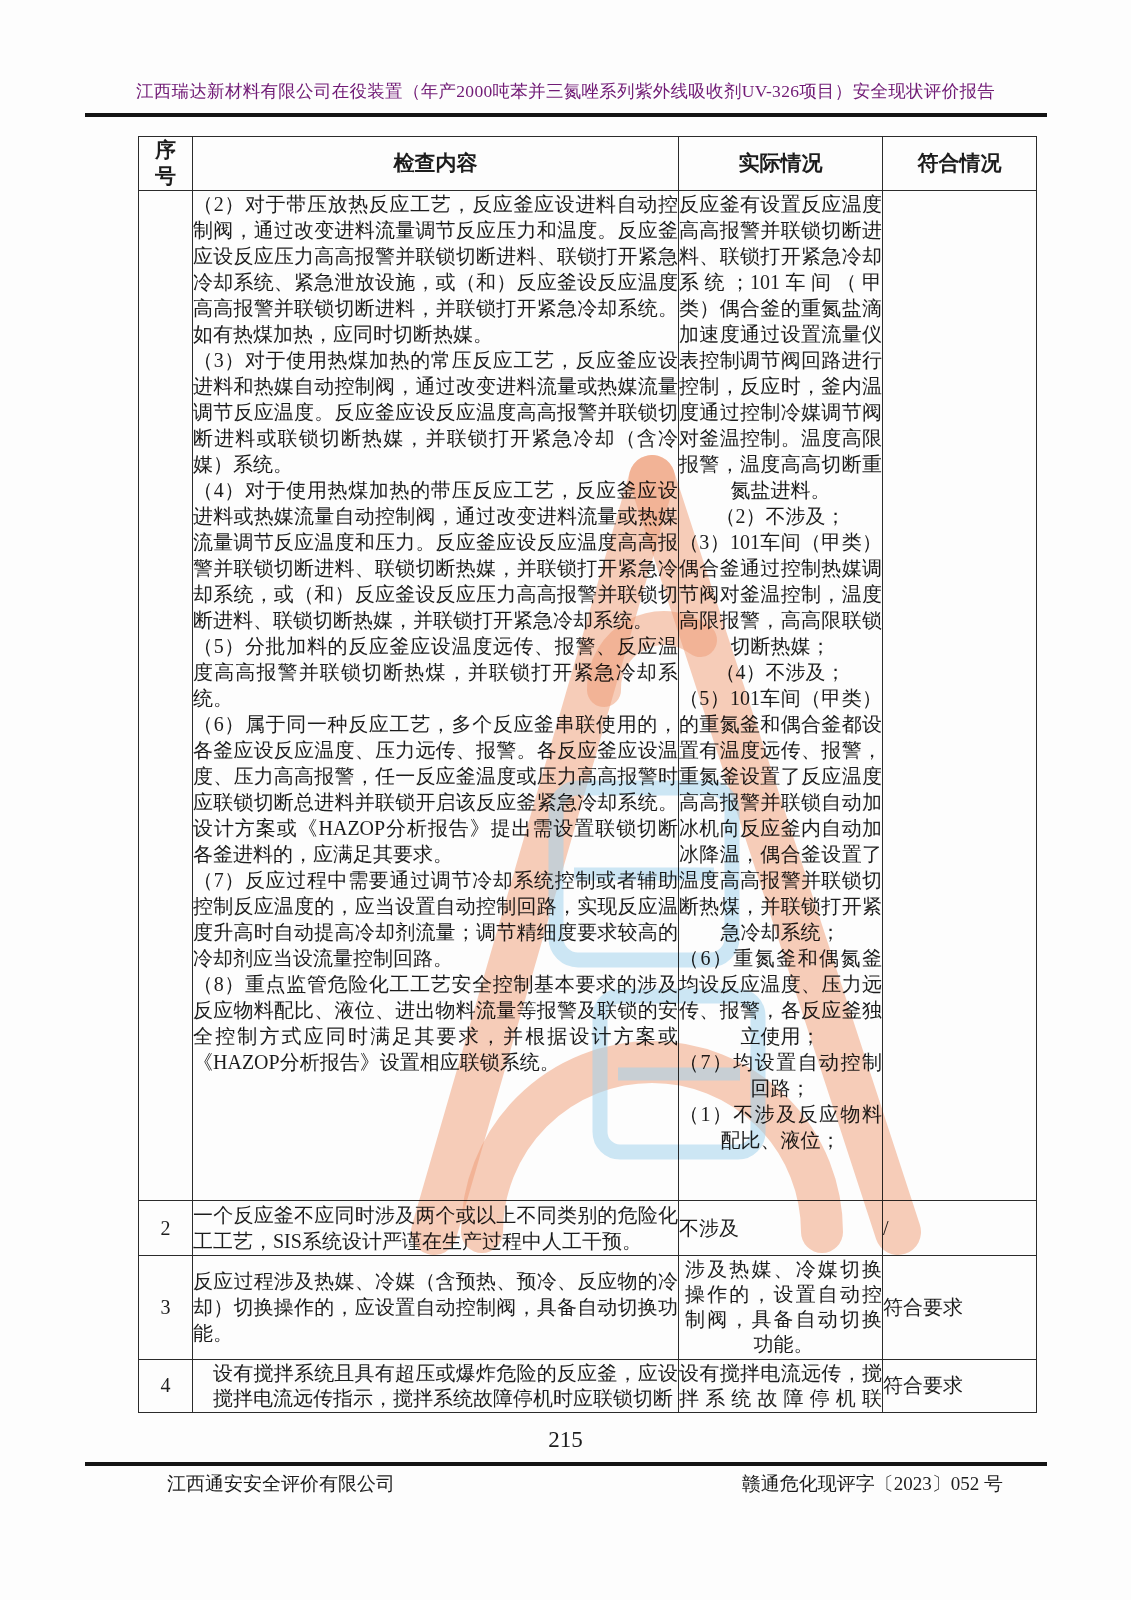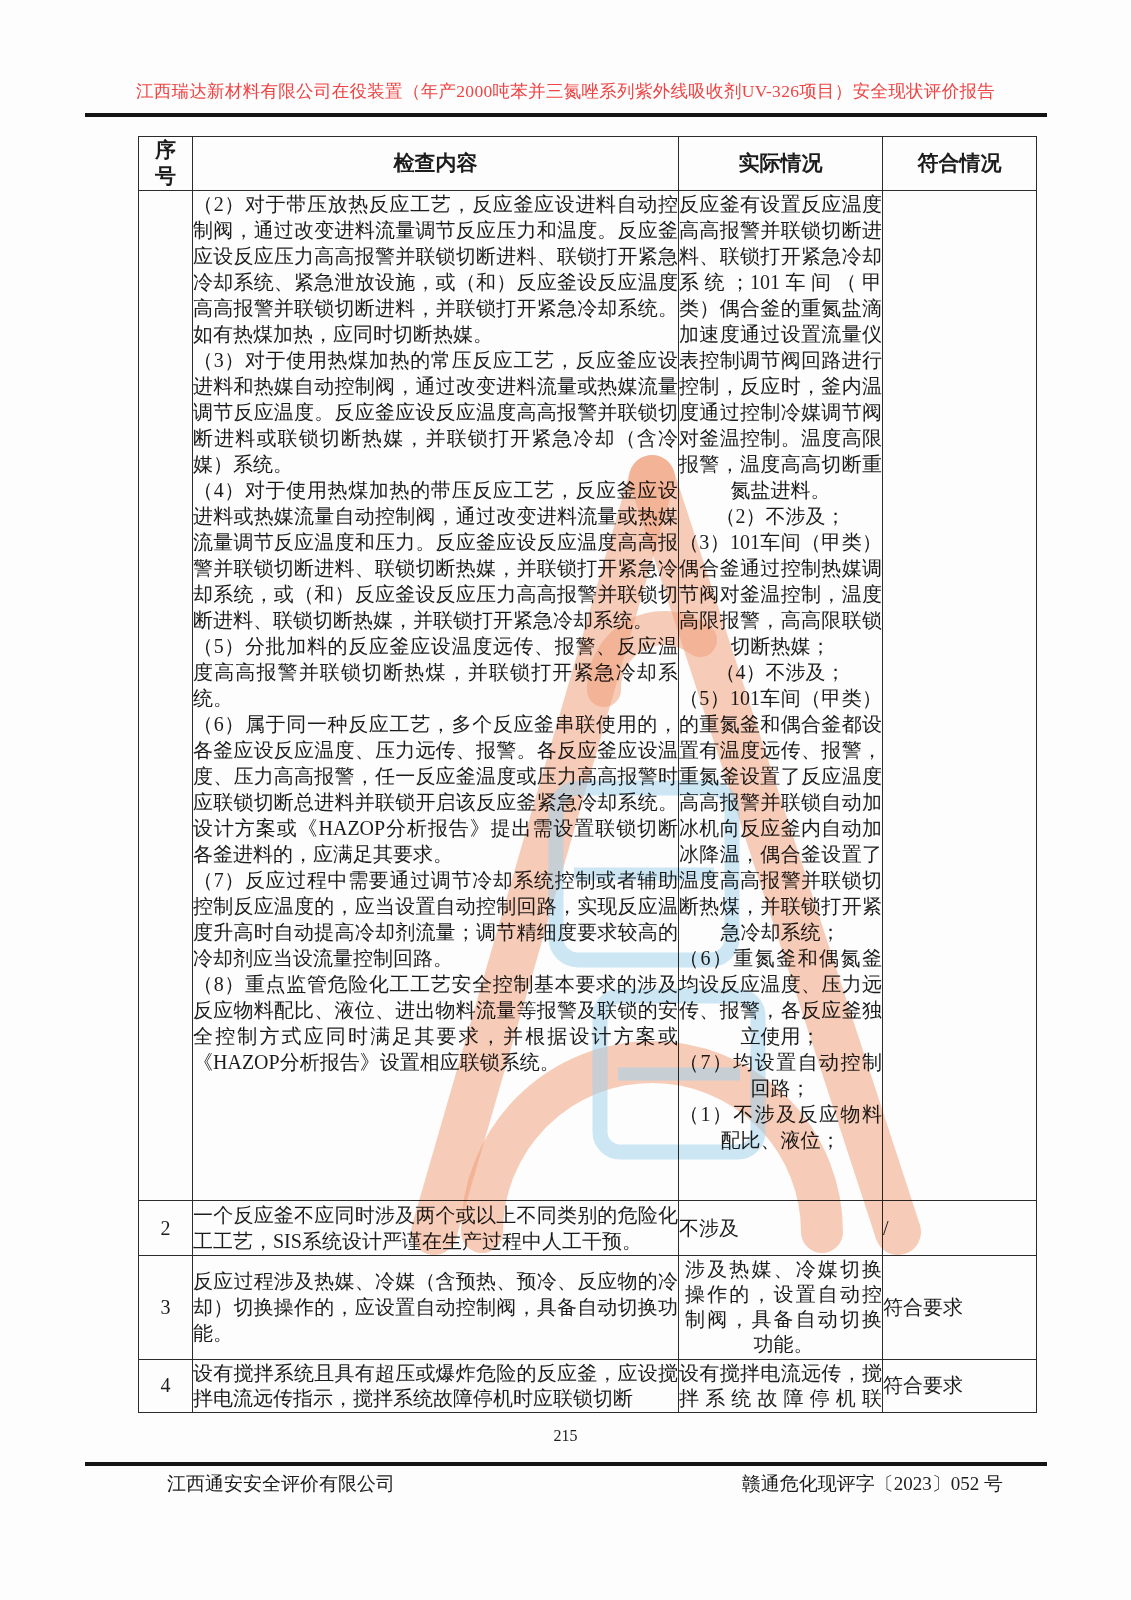--- a/index.html
+++ b/index.html
@@ -4,34 +4,34 @@
 <style>
   html,body{margin:0;padding:0;}
   body{
     width:1131px;height:1600px;position:relative;overflow:hidden;
     background:#fdfdfd;color:#1c1c1c;
     font-family:"Liberation Serif","DejaVu Serif",serif;
   }
   
   .page-header-title{
     position:absolute;top:79px;left:0;width:100%;
-    text-align:center;font-size:17.5px;letter-spacing:.3px;color:#ef4444;
+    text-align:center;font-size:17.5px;letter-spacing:.3px;color:#701a75;
     white-space:nowrap;
   }
   .header-rule{
     position:absolute;top:113px;left:85px;width:962px;height:4px;
     background:#141414;
   }
   .footer-rule{
     position:absolute;top:1462px;left:85px;width:962px;height:3.5px;
     background:#141414;
   }
   .page-number{
     position:absolute;top:1427px;left:0;width:100%;
-    text-align:center;font-size:16px;
+    text-align:center;font-size:23px;
   }
   .footer-left{position:absolute;top:1471px;left:167px;font-size:19px;}
   .footer-right{position:absolute;top:1471px;right:128px;font-size:19px;}
 
   
   table.doc-table{
     position:absolute;left:138px;top:136px;width:898px;
     border-collapse:collapse;table-layout:fixed;
     font-size:20px;line-height:26px;
   }
@@ -46,21 +46,21 @@
   .stack{display:inline-block;width:1.1em;word-break:break-all;}
   .cell-no{vertical-align:middle;text-align:center;}
   .cell-content{vertical-align:top;padding:5px 10px 0 10px;}
   .cell-content p{margin:0;text-align:justify;text-justify:inter-ideograph;}
   .cell-actual{vertical-align:top;padding:5px 8px 0 8px;}
   .cell-actual p{margin:0;text-align:justify;text-justify:inter-ideograph;text-align-last:center;}
   .cell-compliance{vertical-align:middle;}
   .vmid{vertical-align:middle;}
   .r3 .cell-actual{line-height:25px;padding-left:6px;}
   .r4{line-height:25px;}
-  .r4 .cell-content{padding-top:1px;}
+  .r4 .cell-content{padding-top:1px;padding-left:20px;}
   .r4 .cell-actual{padding-top:1px;}
 
   
   .watermark-layer{
     position:absolute;inset:0;z-index:5;pointer-events:none;
     mix-blend-mode:multiply;
   }
   .wm-svg{position:absolute;left:0;top:0;}
   .wm-red-text{
     position:absolute;left:388px;top:1078px;

